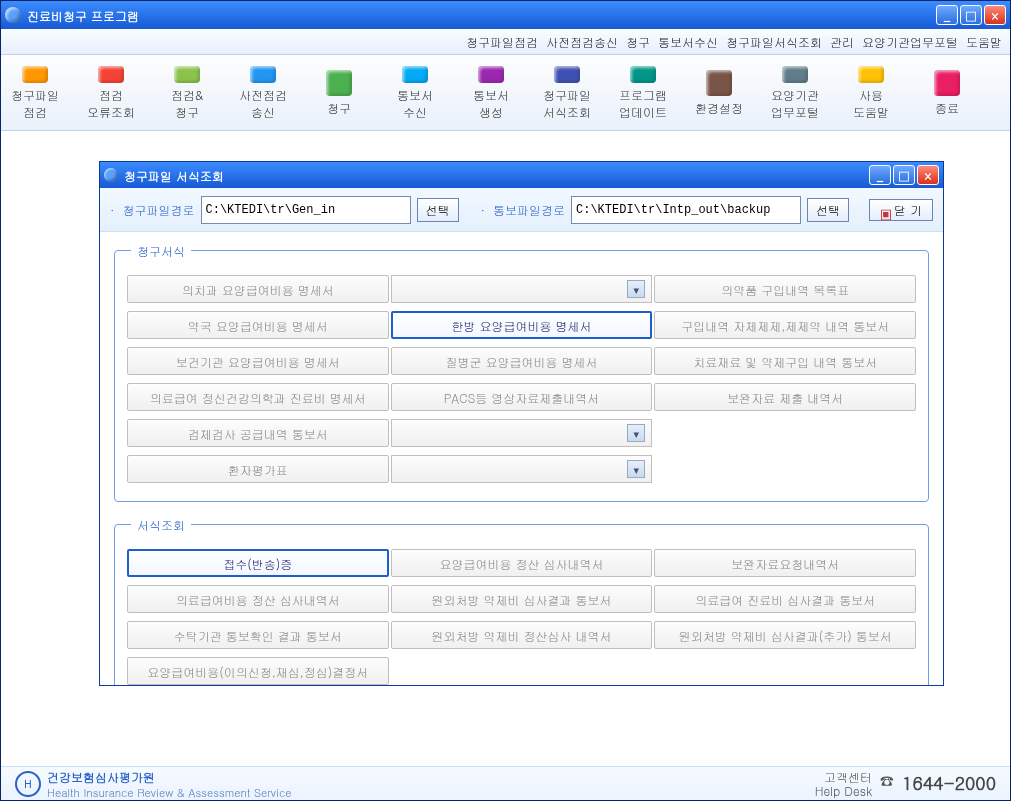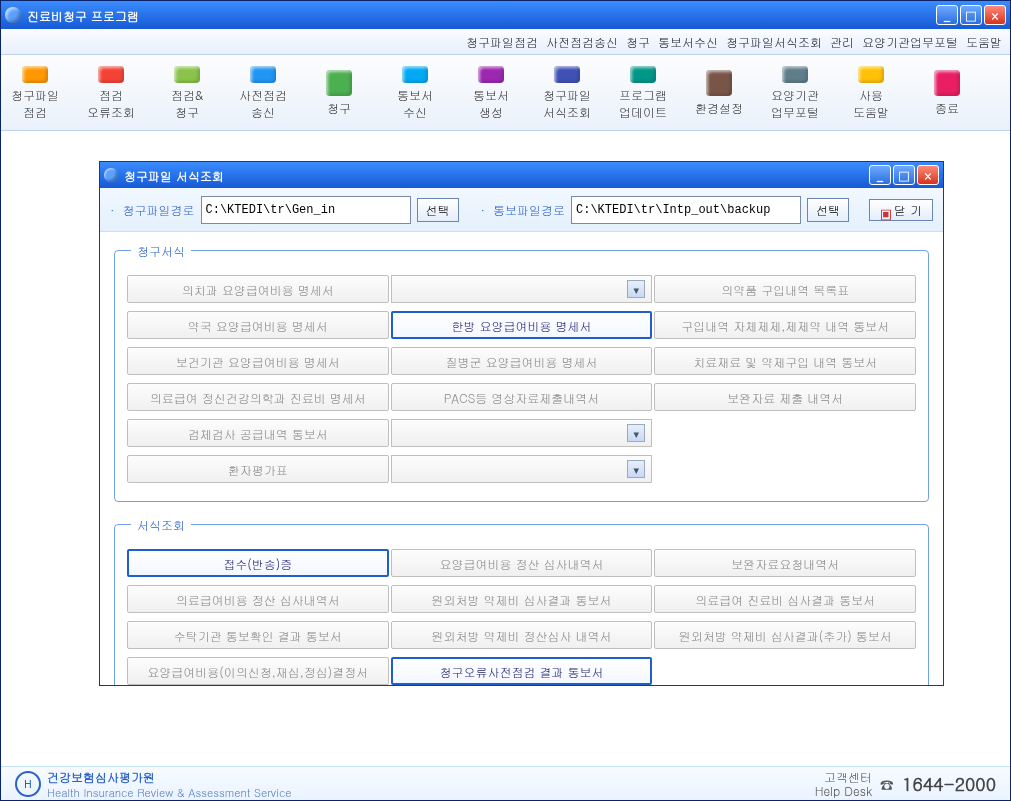--- a/index.html
+++ b/index.html
@@ -53,21 +53,21 @@
 .form-btn { height: 28px; border: 1px solid #bfbfbf; background: linear-gradient(#fdfdfd,#f0f0f0); color: #888; display:flex; align-items:center; justify-content:center; cursor: pointer; border-radius: 2px; }
 .form-btn.active { border: 2px solid #1f5ecf; color: #1c1c6e; background: linear-gradient(#fff,#f3f7ff); font-weight: normal; }
 .dropdown { height: 28px; border: 1px solid #bfbfbf; background: linear-gradient(#fdfdfd,#f0f0f0); display:flex; align-items:center; justify-content:flex-end; padding-right:6px; color:#888; cursor:pointer; }
 .dropdown .arrow { width: 18px; height: 18px; background: linear-gradient(#e6eefb,#c9d9f4); border:1px solid #9ab; display:flex; align-items:center; justify-content:center; font-size:11px; color:#456; }
 
 
 .footer { height: 34px; border-top: 1px solid #c6dffb; background: linear-gradient(#f7fbff,#eaf3ff); display:flex; align-items:center; justify-content:space-between; padding: 0 14px; }
 .footer-left { display:flex; align-items:center; gap:6px; color:#2a62c9; font-weight:bold; font-size:13px; }
 .footer-left .sub { font-size:11px; color:#5a7fbe; font-weight:normal; display:block; }
 .footer-logo { width: 26px; height: 26px; border: 2px solid #2a62c9; border-radius: 50%; display:inline-flex; align-items:center; justify-content:center; color:#2a62c9; font-size:10px; font-weight:bold; }
-.footer-right { display:flex; align-items:center; gap:8px; color:#555; }
+.footer-right { display:flex; gap:8px; color:#555; }
 .footer-right .phone { font-size: 18px; font-weight: bold; color: #444; }
 .footer-right .tiny { font-size: 10px; text-align:right; line-height:1.1; }
 .tiny-icon { font-size: 14px; }
 </style>
 </head>
 <body>
 
 <div class="main-window">
 
   <div class="main-titlebar">
@@ -212,21 +212,20 @@
               <div class="form-btn active">접수(반송)증</div>
               <div class="form-btn">요양급여비용 정산 심사내역서</div>
               <div class="form-btn">보완자료요청내역서</div>
               <div class="form-btn">의료급여비용 정산 심사내역서</div>
               <div class="form-btn">원외처방 약제비 심사결과 통보서</div>
               <div class="form-btn">의료급여 진료비 심사결과 통보서</div>
               <div class="form-btn">수탁기관 통보확인 결과 통보서</div>
               <div class="form-btn">원외처방 약제비 정산심사 내역서</div>
               <div class="form-btn">원외처방 약제비 심사결과(추가) 통보서</div>
               <div class="form-btn">요양급여비용(이의신청,재심,정심)결정서</div>
-              <div class="form-btn active">청구오류사전점검 결과 통보서</div>
             </div>
         </fieldset>
       </div>
     </div>
 
   </div>
 
   <div class="footer">
     <div class="footer-left">
       <span class="footer-logo">H</span>

